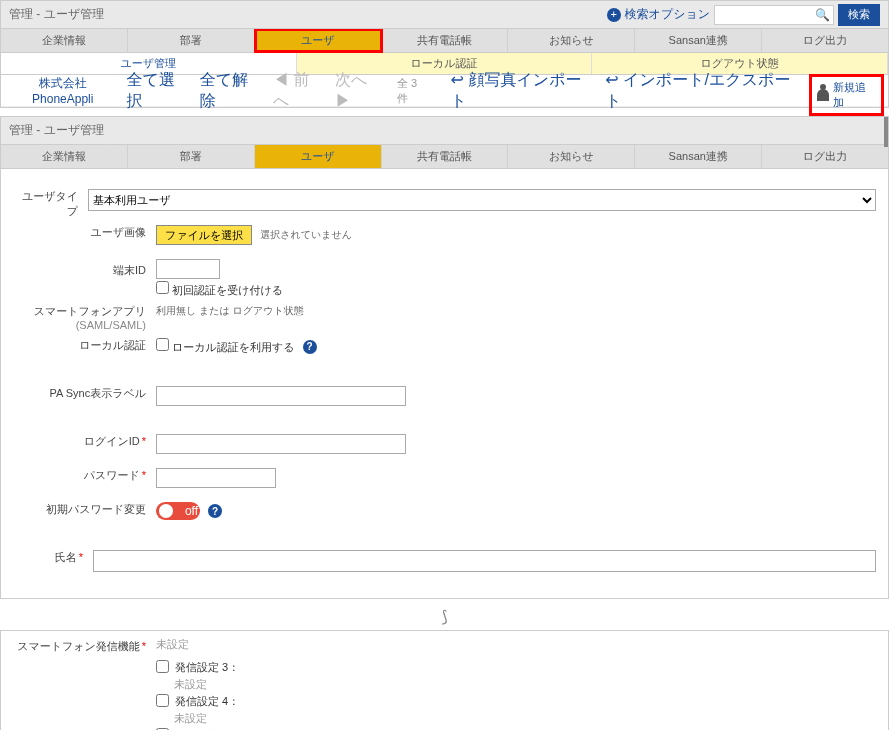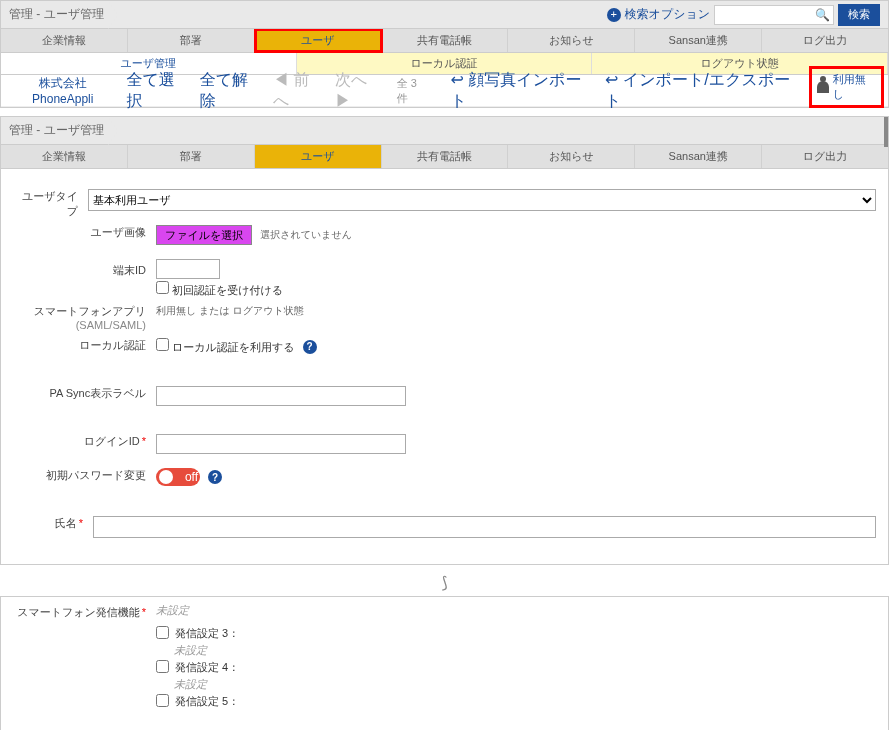--- a/index.html
+++ b/index.html
@@ -104,21 +104,21 @@
     
     .toolbar {
       display:flex; align-items:center; height:32px; padding:0 8px; gap:10px;
       border-bottom:1px solid #eee;
     }
     .org-name { color:#1b4f9c; font-size:12px;text-align:center; }
     .lnk { color:#1b4f9c; cursor:pointer; font-size:16px; }
     .lnk.gray { color:#bbb; cursor:default; }
     .spacer { flex:1; }
     .count { color:#999; }
-    .tool-right { display:flex; align-items:flex-start; gap:10px; }
+    .tool-right { display:flex; align-items:flex-end; gap:10px; }
     .person-add {
       display:inline-flex; align-items:center; gap:4px;
       color:#1b4f9c; cursor:pointer;
     }
     .person-icon {
       display:inline-block; width:12px; height:12px; background:#555; border-radius:50% 50% 0 0;
       position:relative;
     }
     .person-icon::after{
       content:""; position:absolute; top:-5px; left:3px; width:6px; height:6px;
@@ -134,21 +134,21 @@
     .form-label {
       width:145px; text-align:right; padding-right:10px; color:#444; font-size:11px;
     }
     .form-label .req { color:#e00; margin-left:2px; }
     .form-ctrl { flex:1; display:flex; align-items:center; gap:8px; }
     .sel-wide {
       width:790px; max-width: calc(100% - 2px); height:22px; border:1px solid #aaa;
       font-size:11px; background:#fff;
     }
     .file-btn {
-      border:1px solid #888; background:#d946ef; height:20px; padding:0 8px; font-size:11px;
+      border:1px solid #888; background:#fde047; height:20px; padding:0 8px; font-size:11px;
       cursor:pointer;
     }
     .smalltxt { color:#666; font-size:10px; }
     .txt-s { width:64px; height:20px; border:1px solid #aaa; }
     .txt-m { width:250px; height:20px; border:1px solid #aaa; padding:0 4px; }
     .txt-sm { width:120px; height:20px; border:1px solid #aaa; padding:0 4px; }
     .txt-l { width:785px; max-width:calc(100% - 2px); height:22px; border:1px solid #aaa; padding:0 4px; }
     .sub-note { color:#888; margin-left:0; }
     .info-icon {
       display:inline-flex; width:14px; height:14px; border-radius:50%;
@@ -168,21 +168,21 @@
     .section-gap { height:14px; }
 
     
     .cut {
       text-align:center; color:#888; margin:4px 0; font-size:16px;
     }
     .panel2 { border:1px solid #ccc; }
 
     .outgoing-block { padding:6px 0 2px 0; }
     .outgoing-item { margin:2px 0 2px 0; display:flex; align-items:flex-start; gap:6px; }
-    .out-sub { color:#999; margin-left:18px; font-size:11px;font-style:italic; }
+    .out-sub { color:#999; margin-left:18px; font-size:11px; }
     .scroll-ind {
       position:absolute; right:0; top:0; width:4px; height:30px; background:#888;
     }
   </style>
 </head>
 <body>
 
 <div class="panel">
   <div class="breadcrumb">
     <span>管理 - ユーザ管理</span>
@@ -222,21 +222,21 @@
     <span class="lnk">全て解除</span>
     <span class="lnk gray">◀ <span>前へ</span></span>
     <span class="lnk gray"><span>次へ</span> ▶</span>
     <span class="count">全 3 件</span>
     <span class="spacer"></span>
     <div class="tool-right">
       <span class="lnk">↩ <span>顔写真インポート</span></span>
       <span class="lnk">↩ <span>インポート/エクスポート</span></span>
       <span class="person-add hl-red2">
         <span class="person-icon"></span>
-        <span>利用無し</span>
+        <span>新規追加</span>
       </span>
     </div>
   </div>
 </div>
 
 <div class="panel" style="position:relative;">
   <div class="breadcrumb">
     <span>管理 - ユーザ管理</span>
     <span class="chev"></span>
     <div class="scroll-ind"></div>
@@ -314,20 +314,28 @@
 
     <div class="form-row">
       <div class="form-label">
         <span>ログインID</span><span class="req">*</span>
       </div>
       <div class="form-ctrl">
         <input class="txt-m" type="text" style="">
       </div>
     </div>
 
+    <div class="form-row">
+      <div class="form-label">
+        <span>パスワード</span><span class="req">*</span>
+      </div>
+      <div class="form-ctrl">
+        <input class="txt-sm" type="password" style="">
+      </div>
+    </div>
 
     <div class="form-row">
       <div class="form-label">初期パスワード変更</div>
       <div class="form-ctrl">
         <span class="toggle">
           <span class="knob"></span>
           <span class="lbl">off</span>
         </span>
         <span class="info-icon">?</span>
       </div>

